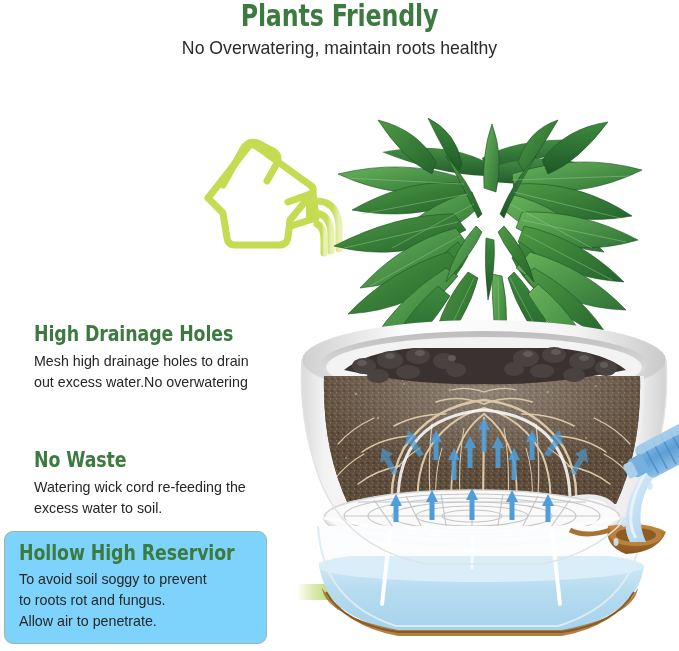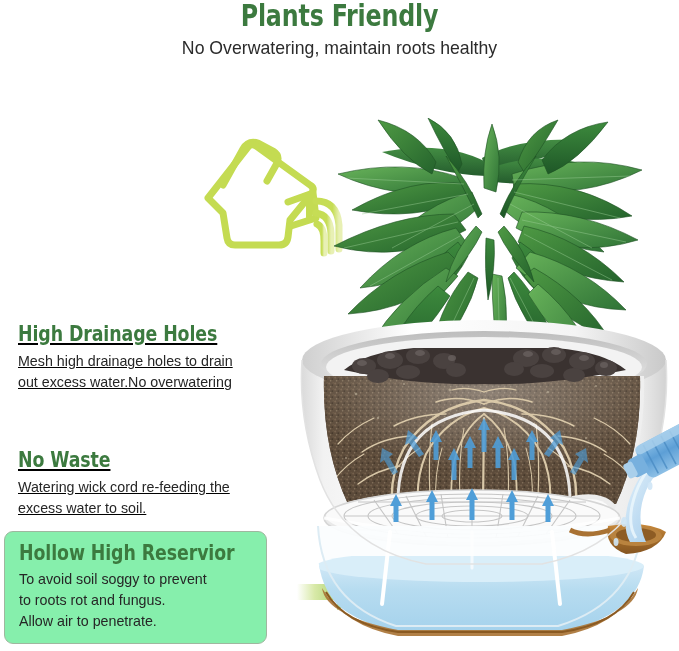--- a/index.html
+++ b/index.html
@@ -18,38 +18,38 @@
     color:#3c7a3f;line-height:34px;
     transform:scaleX(.88);transform-origin:center top;
   }
   #subtitle{
     position:absolute;left:0;top:36px;width:679px;
     font-size:19px;color:#2b2b2b;line-height:24px;font-weight:400;
     transform:scaleX(.93);transform-origin:center top;
   }
 
   
-  .feature{position:absolute;left:18px;width:262px;text-decoration:underline;}
+  .feature{position:absolute;left:34px;width:262px;}
   .f-head{
     font-family:"DejaVu Sans Condensed","Liberation Sans",sans-serif;
     font-size:21px;font-weight:bold;color:#3c7a3f;line-height:25px;
     letter-spacing:-0.1px;transform:scaleX(.92);transform-origin:left top;
     white-space:nowrap;
   }
   .f-body{
     font-size:15px;color:#262626;line-height:21px;margin-top:3px;
     transform:scaleX(.95);transform-origin:left top;white-space:nowrap;
   }
   #feature-drainage{top:322px;}
   #feature-waste{top:428px;margin-top:20px;}
 
   #feature-reservoir{
     position:absolute;left:4px;top:531px;width:263px;height:113px;
     border:1.6px solid #9fb79f;border-radius:9px;box-sizing:border-box;
-    background:#86efac;
+    background:#7dd3fc;
   }
   #feature-reservoir .f-head{margin:9px 0 0 14px;}
   #feature-reservoir .f-body{margin:2px 0 0 14px;}
 
   
   #green-arrow{position:absolute;left:297px;top:572px;width:72px;height:40px;}
 
   
   #watering-can{position:absolute;left:185px;top:125px;width:175px;height:135px;}
 

